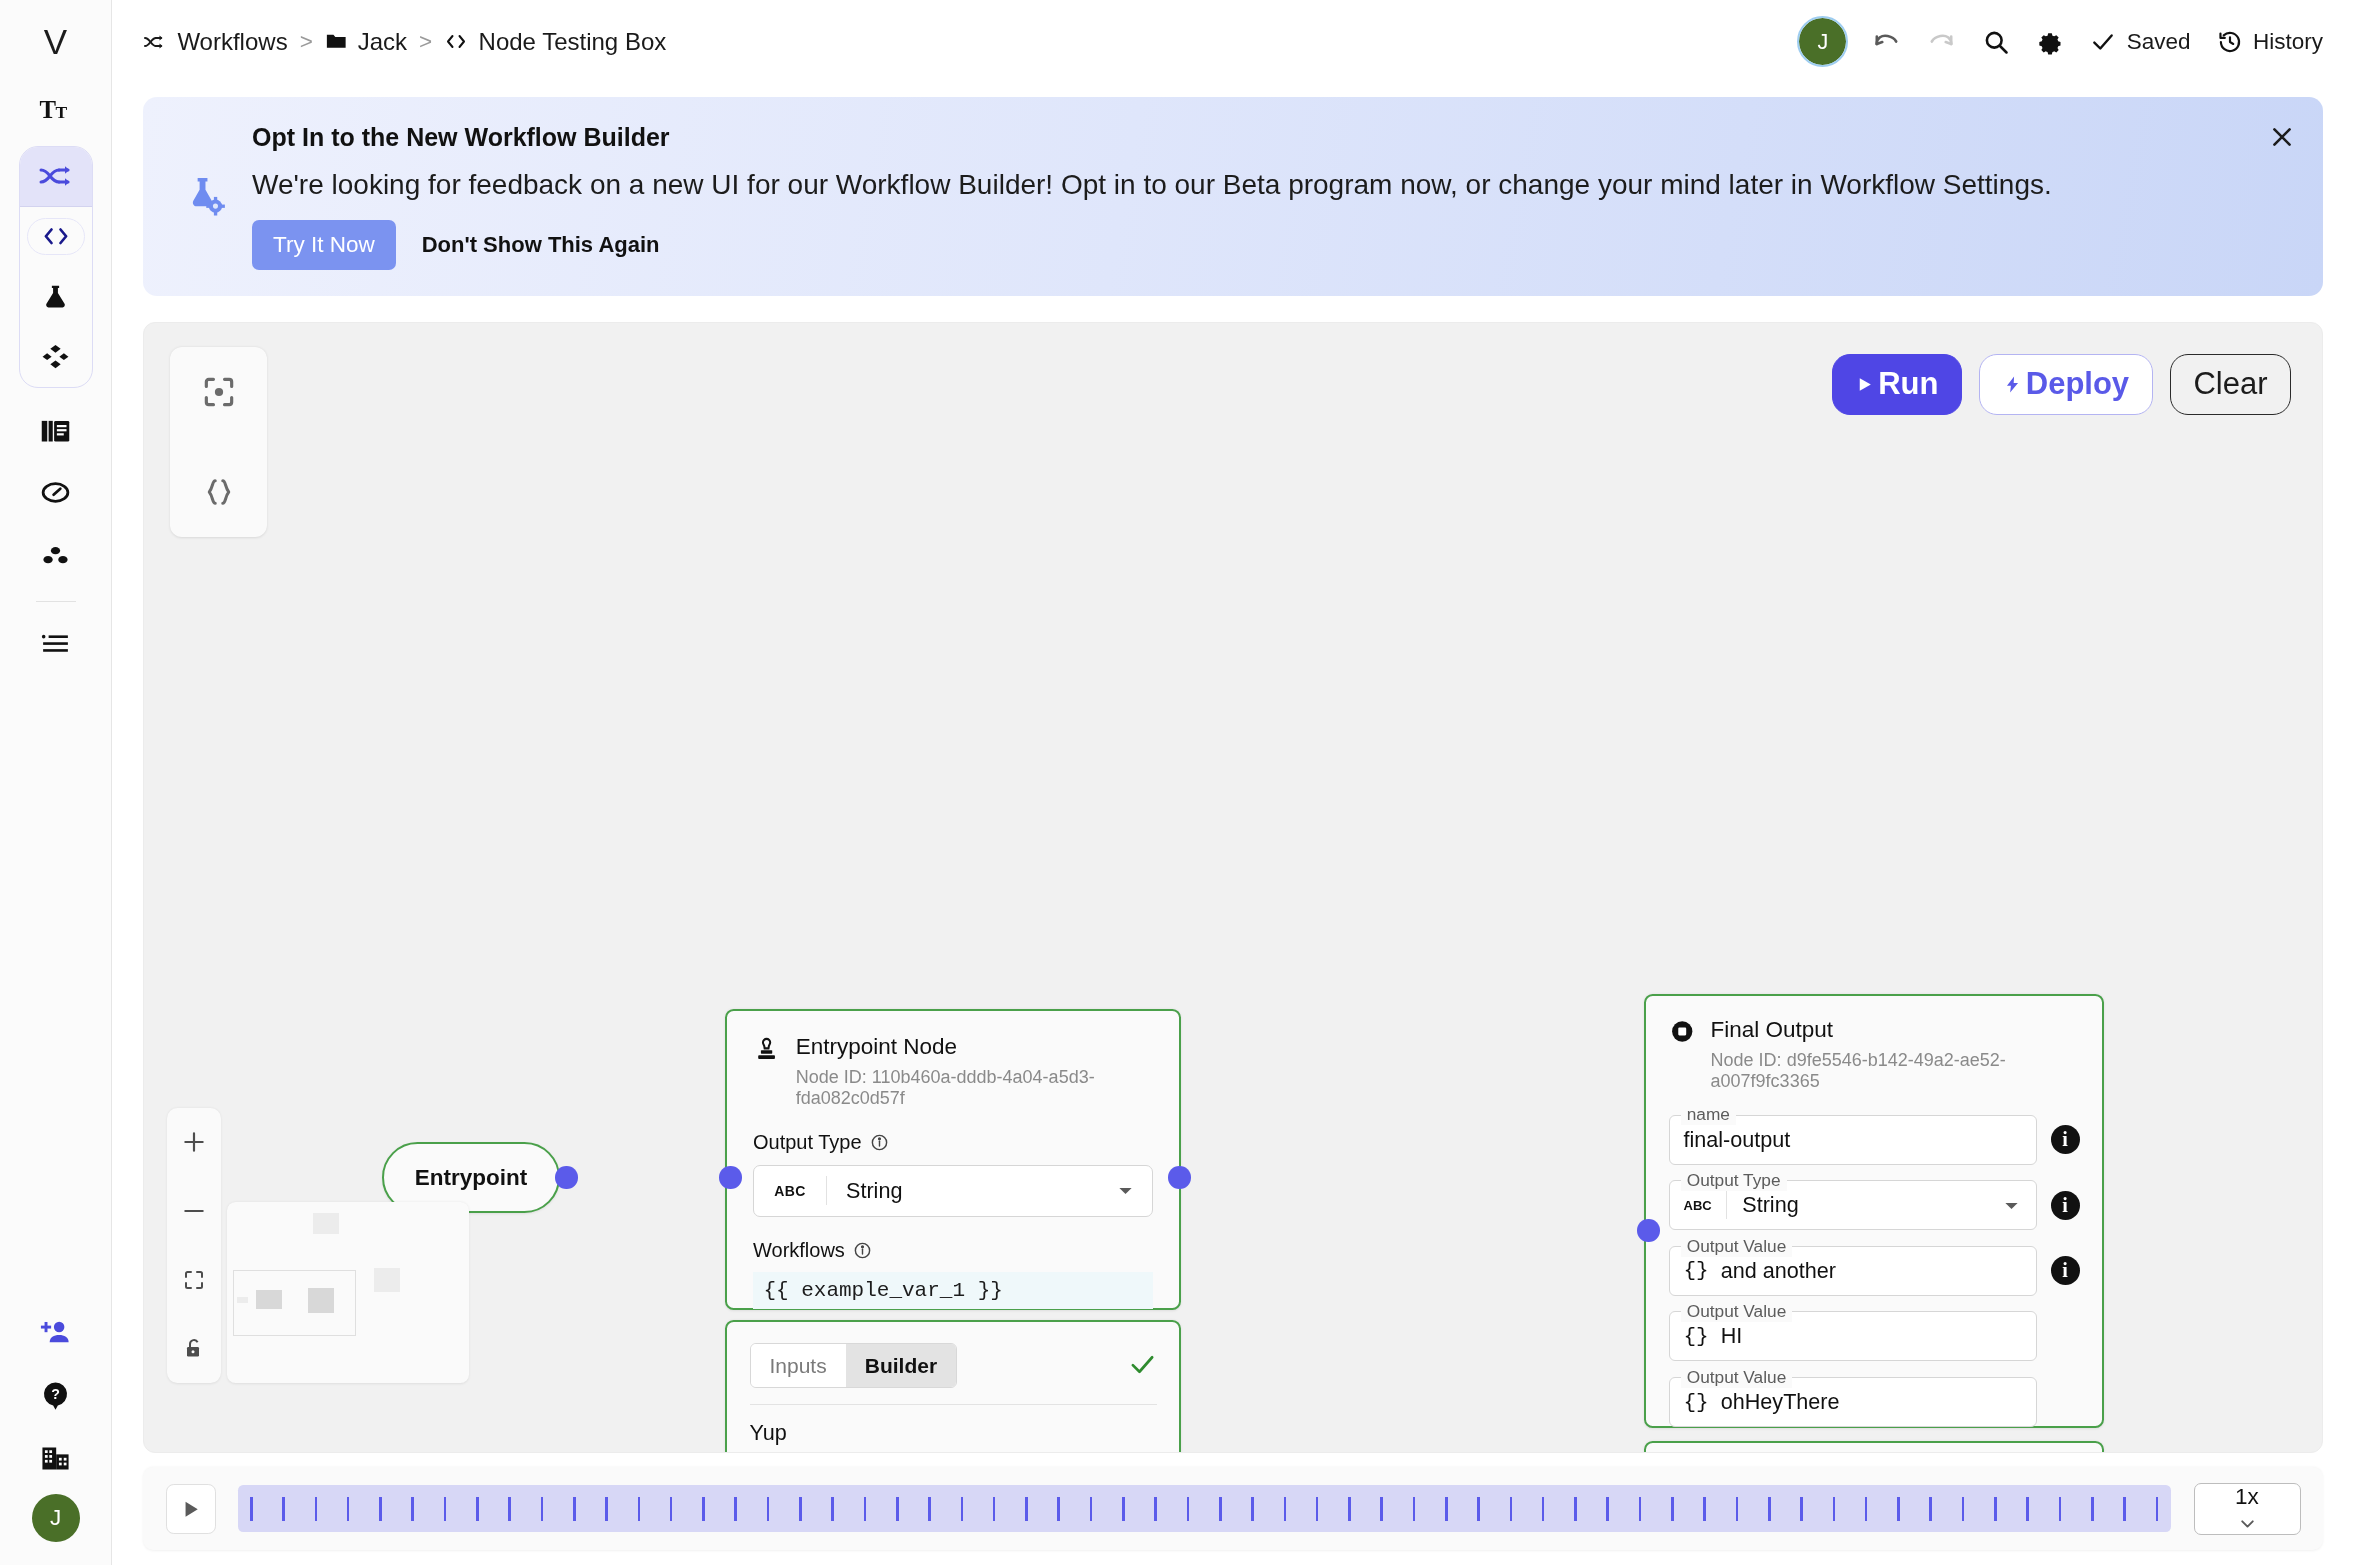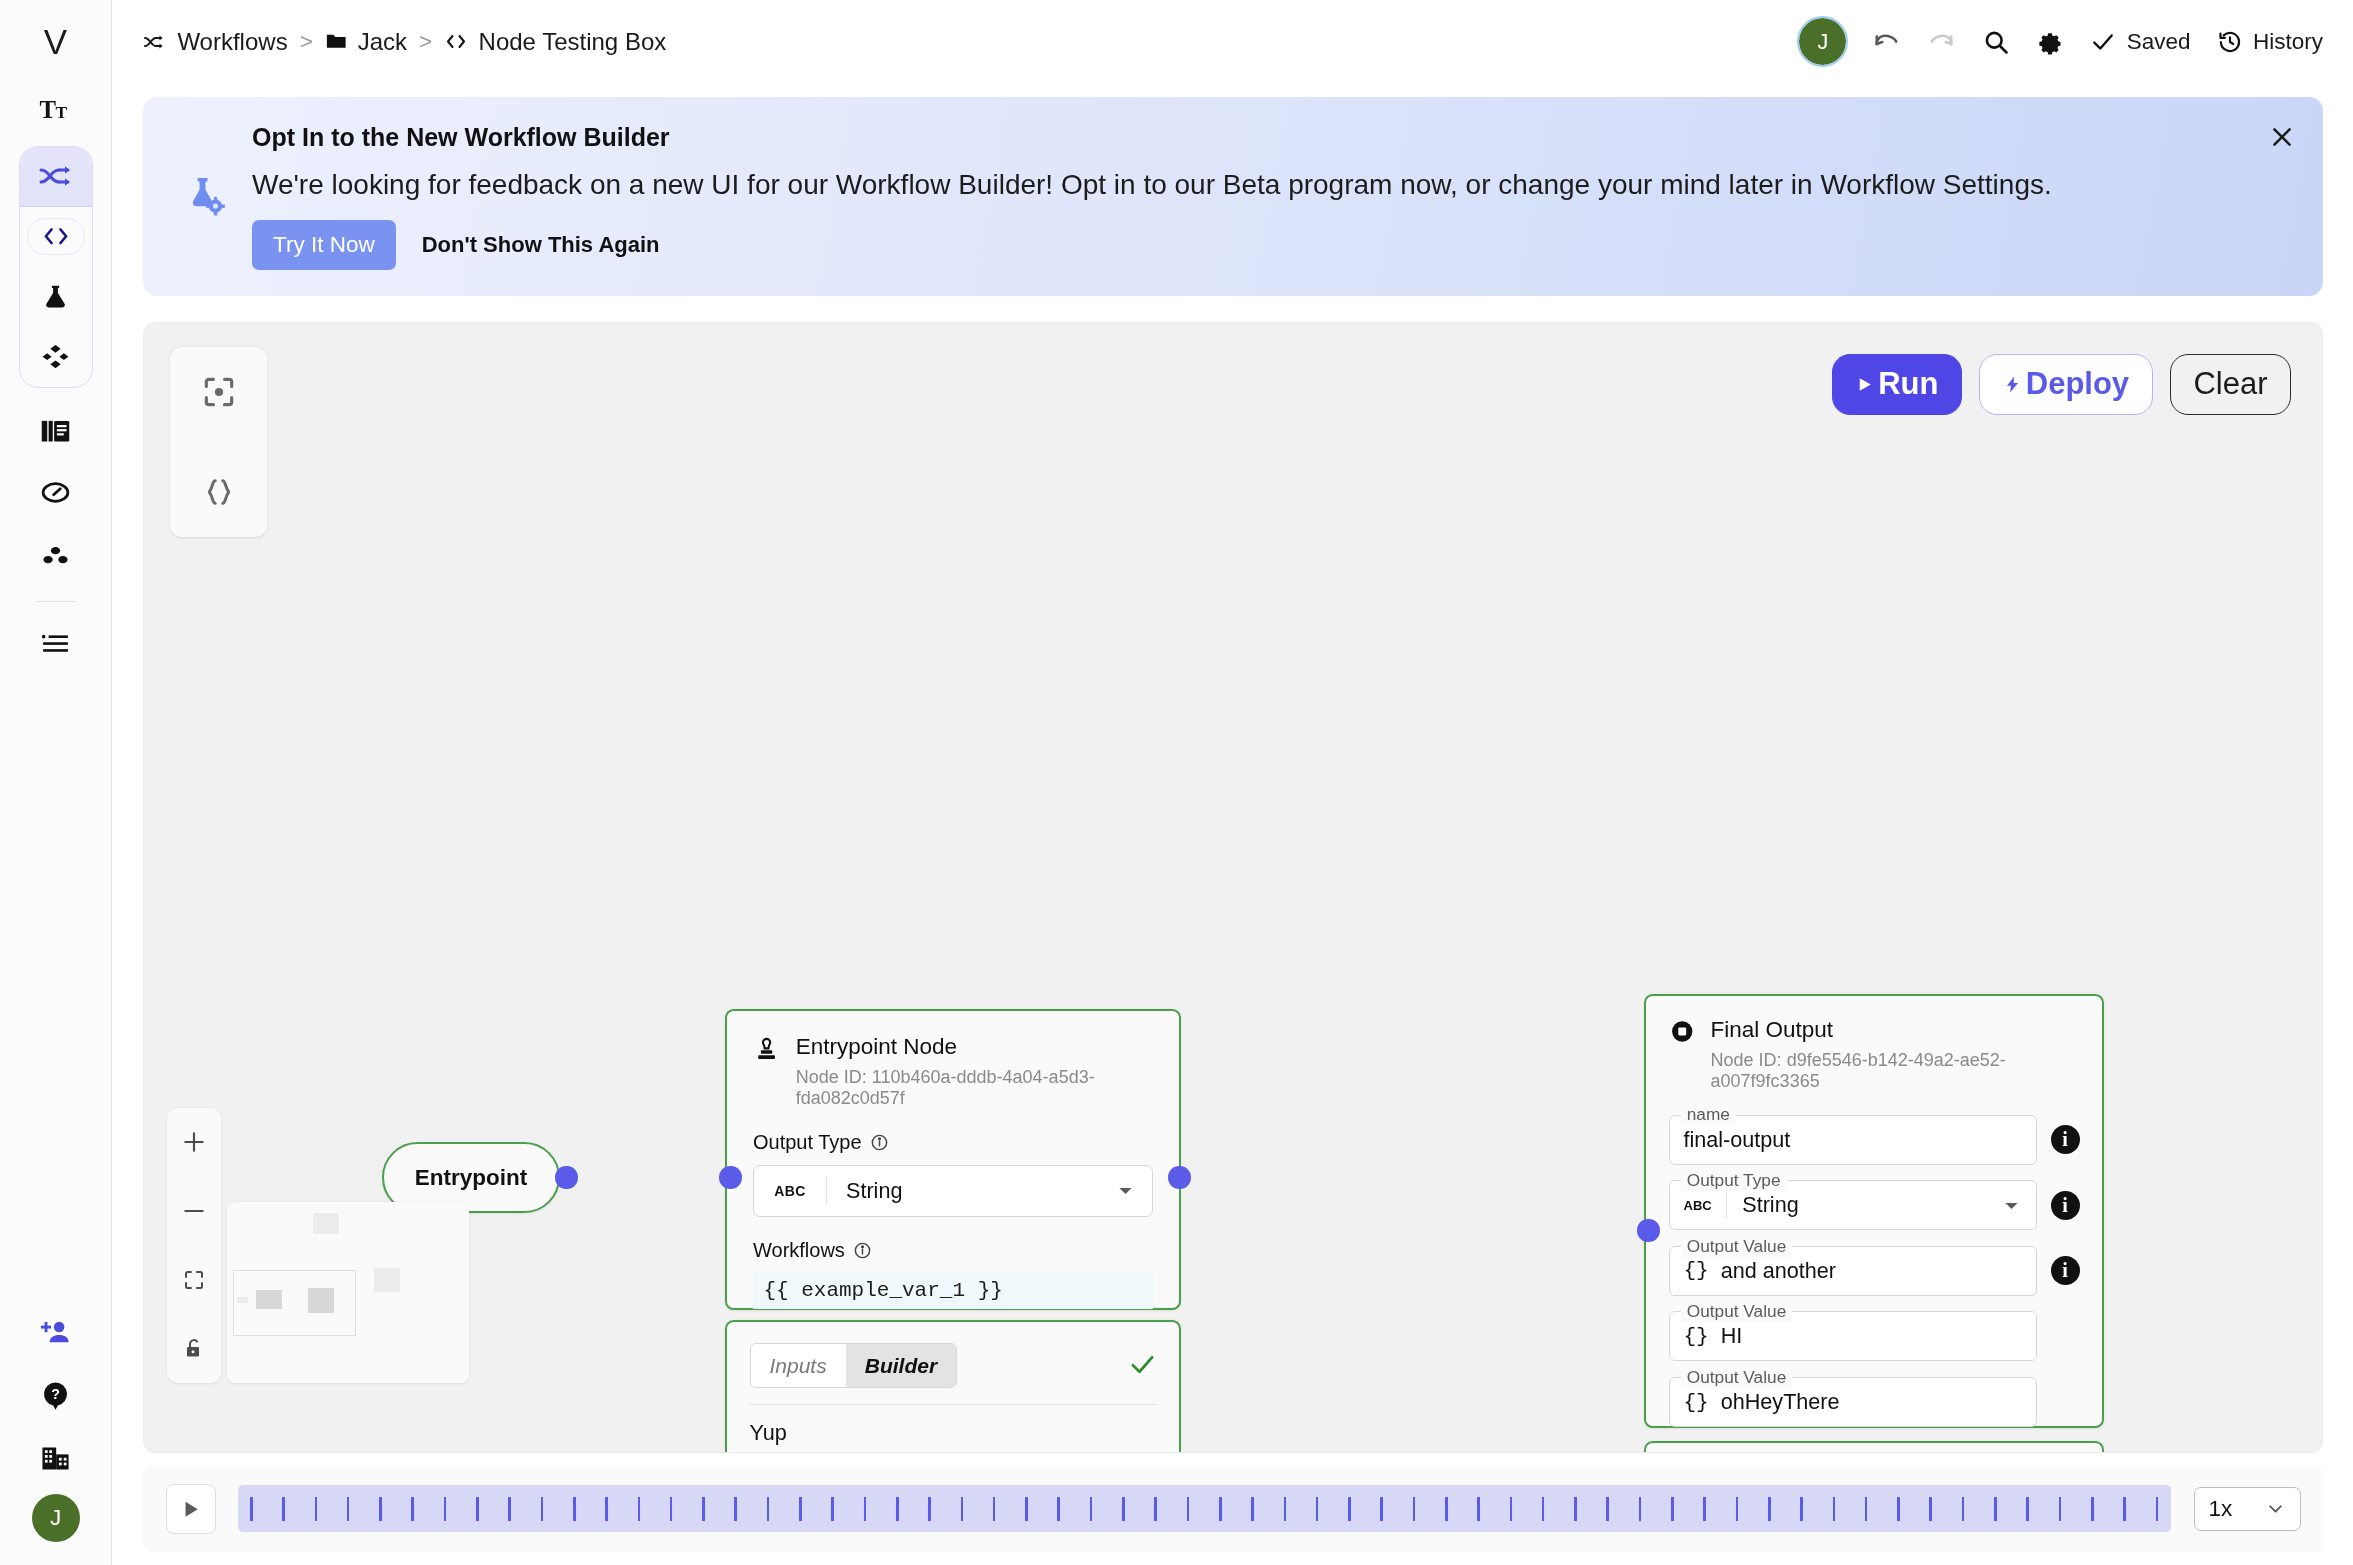--- a/index.html
+++ b/index.html
@@ -194,21 +194,21 @@
     width: 29px; height: 29px; border-radius: 50%;
     background: #111; color: #fff; font-size: 20px; font-weight: 700;
     display: flex; align-items: center; justify-content: center;
     font-family: "Liberation Serif", serif; flex: 0 0 29px;
   }
   .add-row { color: #6b6b6b; font-size: 29px; padding: 3.5px 12px; display: inline-block; }
 
   
   .io-head { display: flex; align-items: center; }
   .seg { display: flex; border: 0.9px solid #d8d8d8; border-radius: 6px; overflow: hidden; }
-  .seg-btn { font-size: 21px; padding: 9.5px 19px; background: #fff; color: #7a7a7a; font-family: inherit; border: none; font-style: italic;}
+  .seg-btn { font-size: 21px; padding: 9.5px 19px; background: #fff; color: #7a7a7a; font-family: inherit; border: none;}
   .seg-btn.active { background: #e3e3e3; color: #111; font-weight: 700; }
   .io-check { margin-left: auto; color: #2e8b2e; }
   .io-rule { height: 0.9px; background: #e3e3e3; margin: 15.6px 0 15.6px; }
   .io-text { font-size: 21.6px; color: #111; }
 
   
   .port { position: absolute; width: 22.5px; height: 22.5px; border-radius: 50%; background: #5b5bea; z-index: 5; }
   .edge-layer { position: absolute; inset: 0; pointer-events: none; z-index: 4; }
 
   
@@ -242,23 +242,23 @@
     color: #5a5a5a;
   }
   .track {
     flex: 1 1 auto; height: 47px; border-radius: 5.2px;
     background: #d7d7f6; position: relative; overflow: hidden;
     display: flex; align-items: center; padding: 0 12px;
   }
   .tick { width: 2.6px; height: 24px; background: #5b5bea; }
   .track-inner { display: flex; justify-content: space-between; width: 100%; }
   .speed {
-    width: 107px; height: 44px; border: 0.9px solid #bdbdbd; border-radius: 7px;
+    width: 107px; height: 52px; border: 0.9px solid #bdbdbd; border-radius: 7px;
     background: #fff; display: flex; align-items: center; justify-content: space-between;
-    padding: 0 14px; font-size: 22.5px; color: #111;
+    padding: 0 14px; font-size: 22.5px; color: #111; flex-direction: column;
   }
 </style>
 </head>
 <body>
 
 <div class="app">
 
   <div class="rail">
     <div class="rail-logo">V</div>
 

